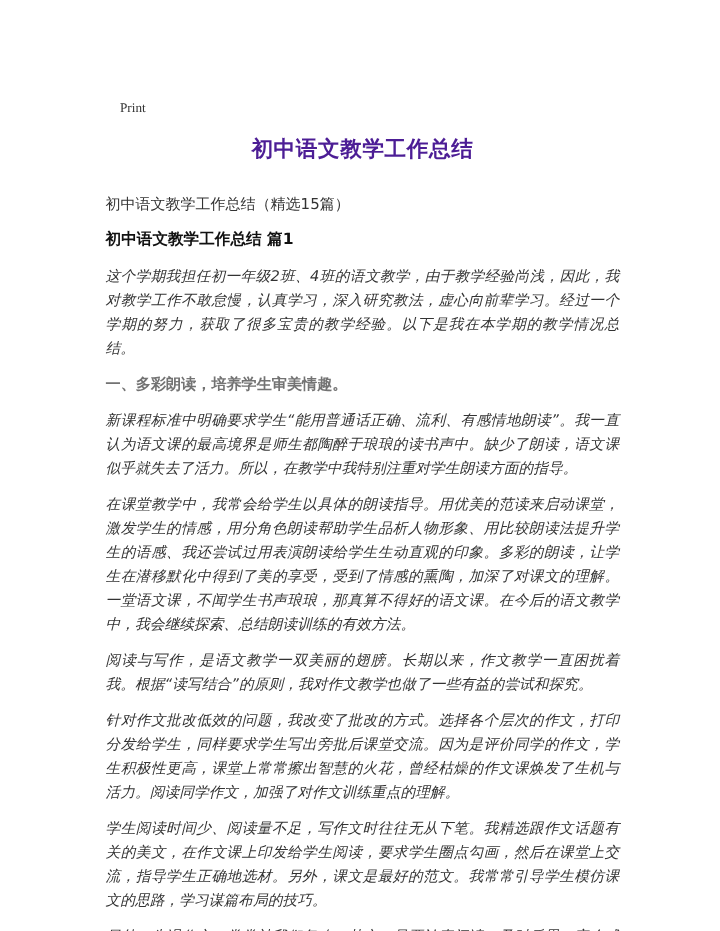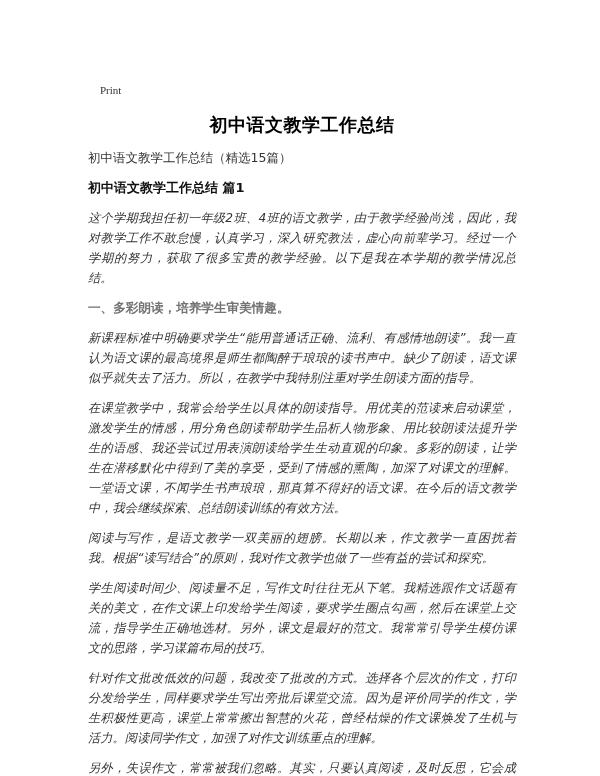--- a/index.html
+++ b/index.html
@@ -1,36 +1,36 @@
 <!DOCTYPE html>
 <html><head>
 <meta charset="utf-8">
 <style>
   html, body { margin:0; padding:0; background:#ffffff; }
   body { width:600px; height:776px; overflow:hidden; position:relative;
          font-family:"DejaVu Sans", sans-serif; color:#222; }
   .page { position:absolute; left:88px; top:70px; width:428px; }
   .print { font-family:"Liberation Serif", serif; font-size:11px; color:#333; margin:12px; height:16px; line-height:16px; }
-  .title { text-align:center; font-size:18px; color:#000000; margin:10px 0 0 0; height:30px; line-height:30px; letter-spacing:0.5px; }
-  .subtitle { font-size:12.5px; margin:8px 0 0 0; line-height:20px; color:#333; }
+  .title { text-align:center; font-size:18px; color:#4c1d95; margin:10px 0 0 0; height:30px; line-height:30px; letter-spacing:0.5px; }
+  .subtitle { font-size:12.5px; margin:20px 0 0 0; line-height:20px; color:#333; }
   .h-article { font-size:13px; font-weight:bold; margin:10px 0 5px 0; line-height:20px; color:#111; }
   .para { font-size:12.2px; line-height:20px; margin:10px 0 0 0; color:#333; text-align:justify; letter-spacing:0.1px;font-style:italic; }
   .h-sec { font-size:12.6px; font-weight:bold; line-height:20px; margin:10px 0 0 0; color:#737373; }
 </style>
 </head>
 <body>
 
 <div class="page">
   <p class="print">Print</p>
   <h1 class="title">初中语文教学工作总结</h1>
   <p class="subtitle">初中语文教学工作总结（精选15篇）</p>
   <h2 class="h-article">初中语文教学工作总结 篇1</h2>
   <p class="para">这个学期我担任初一年级2班、4班的语文教学，由于教学经验尚浅，因此，我对教学工作不敢怠慢，认真学习，深入研究教法，虚心向前辈学习。经过一个学期的努力，获取了很多宝贵的教学经验。以下是我在本学期的教学情况总结。</p>
 
   <h3 class="h-sec">一、多彩朗读，培养学生审美情趣。</h3>
   <p class="para">新课程标准中明确要求学生“能用普通话正确、流利、有感情地朗读”。我一直认为语文课的最高境界是师生都陶醉于琅琅的读书声中。缺少了朗读，语文课似乎就失去了活力。所以，在教学中我特别注重对学生朗读方面的指导。</p>
   <p class="para">在课堂教学中，我常会给学生以具体的朗读指导。用优美的范读来启动课堂，激发学生的情感，用分角色朗读帮助学生品析人物形象、用比较朗读法提升学生的语感、我还尝试过用表演朗读给学生生动直观的印象。多彩的朗读，让学生在潜移默化中得到了美的享受，受到了情感的熏陶，加深了对课文的理解。一堂语文课，不闻学生书声琅琅，那真算不得好的语文课。在今后的语文教学中，我会继续探索、总结朗读训练的有效方法。</p>
 
   <p class="para">阅读与写作，是语文教学一双美丽的翅膀。长期以来，作文教学一直困扰着我。根据“读写结合”的原则，我对作文教学也做了一些有益的尝试和探究。</p>
+  <p class="para">针对作文批改低效的问题，我改变了批改的方式。选择各个层次的作文，打印分发给学生，同样要求学生写出旁批后课堂交流。因为是评价同学的作文，学生积极性更高，课堂上常常擦出智慧的火花，曾经枯燥的作文课焕发了生机与活力。阅读同学作文，加强了对作文训练重点的理解。</p>
   <p class="para">学生阅读时间少、阅读量不足，写作文时往往无从下笔。我精选跟作文话题有关的美文，在作文课上印发给学生阅读，要求学生圈点勾画，然后在课堂上交流，指导学生正确地选材。另外，课文是最好的范文。我常常引导学生模仿课文的思路，学习谋篇布局的技巧。</p>
-  <p class="para">针对作文批改低效的问题，我改变了批改的方式。选择各个层次的作文，打印分发给学生，同样要求学生写出旁批后课堂交流。因为是评价同学的作文，学生积极性更高，课堂上常常擦出智慧的火花，曾经枯燥的作文课焕发了生机与活力。阅读同学作文，加强了对作文训练重点的理解。</p>
   <p class="para">另外，失误作文，常常被我们忽略。其实，只要认真阅读，及时反思，它会成为非常好的作文课教材。例如，在一次半命题作文训练之后，我发现学生在对题目的理</p>
 </div>
 
 </body></html>

